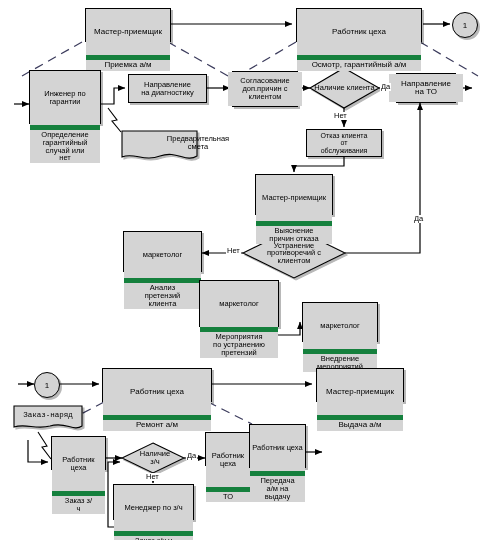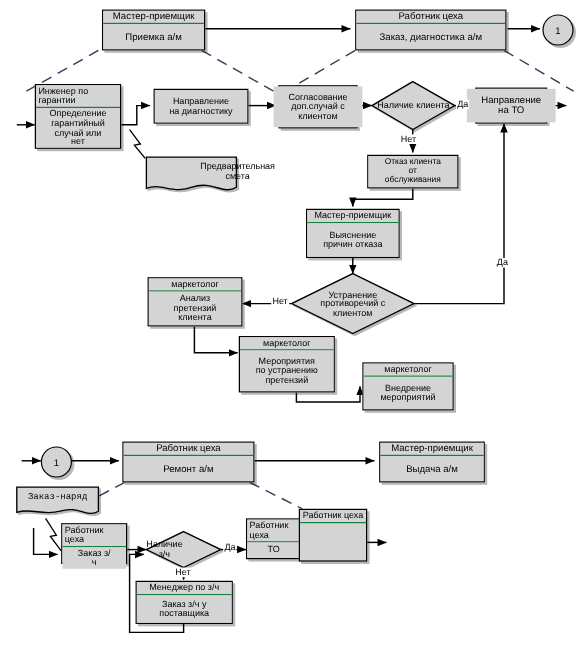--- a/index.html
+++ b/index.html
@@ -29,28 +29,28 @@
     box-sizing: border-box;
     border: 1px solid #000000;
     background: #d4d4d4;
     box-shadow: 2px 2px 0 rgba(0,0,0,0.28);
     display: flex;
     flex-direction: column;
     z-index: 3;
   }
   .node .hdr {
     box-sizing: border-box;
-    border-bottom: 1px solid #15803d;
+    border-bottom: 5px solid #15803d;
     background: #d4d4d4;
     display: flex;
     align-items: center;
     justify-content: center;
-    text-align: left;
+    text-align: center;
     line-height: 1.05;
-    padding: 1px 2px;
+    padding: 19px 2px;
   }
   .node .bdy {
     box-sizing: border-box;
     background: #d4d4d4;
     flex: 1;
     display: flex;
     align-items: center;
     justify-content: center;
     text-align: center;
     line-height: 1.05;
@@ -229,38 +229,38 @@
     </g>
   </svg>
 
   <div class="node" style="left:85px; top:8px; width:86px; height:34px;">
     <div class="hdr t8">Мастер-приемщик</div>
     <div class="bdy t8">Приемка а/м</div>
   </div>
 
   <div class="node" style="left:296px; top:8px; width:126px; height:34px;">
     <div class="hdr t8">Работник цеха</div>
-    <div class="bdy t8">Заказ, диагностика а/м</div>
+    <div class="bdy t8">Осмотр, гарантийный а/м</div>
   </div>
 
   <div class="conn t8" style="left:452px; top:12px; width:24px; height:24px;">
     <span>1</span>
   </div>
 
   <div class="node" style="left:29px; top:70px; width:72px; height:54px;">
     <div class="hdr t75">Инженер по гарантии</div>
     <div class="bdy t75">Определение гарантийный случай или нет</div>
   </div>
 
   <div class="node plain" style="left:128px; top:74px; width:79px; height:29px;">
     <div class="bdy t75">Направление на диагностику</div>
   </div>
 
   <div class="node plain" style="left:232px; top:71px; width:66px; height:36px;">
-    <div class="bdy t75">Согласование доп.случай с клиентом</div>
+    <div class="bdy t75">Согласование доп.причин с клиентом</div>
   </div>
 
   <div class="diamond" style="left:310px; top:68px; width:69px; height:40px;">
     <div class="dlabel t75">Наличие клиента</div>
   </div>
 
   <div class="node plain" style="left:396px; top:73px; width:60px; height:30px;">
     <div class="bdy t8">Направление на ТО</div>
   </div>
 
@@ -312,31 +312,32 @@
 
   <div class="doc" style="left:14px; top:406px; width:68px; height:26px;">
     <div class="dtext t75" style="height:20px;font-family:Liberation Mono, monospace;">Заказ-наряд</div>
   </div>
 
   <div class="node" style="left:51px; top:436px; width:55px; height:34px;">
     <div class="hdr t75">Работник цеха</div>
     <div class="bdy t75">Заказ з/ч</div>
   </div>
 
-  <div class="diamond" style="left:106px; top:443px; width:62px; height:30px;">
+  <div class="diamond" style="left:124px; top:443px; width:62px; height:30px;">
     <div class="dlabel t75" style="padding:0 12px; box-sizing:border-box;">Наличие з/ч</div>
   </div>
 
   <div class="node" style="left:205px; top:432px; width:46px; height:34px;">
     <div class="hdr t75">Работник цеха</div>
     <div class="bdy t75">ТО</div>
   </div>
 
   <div class="node" style="left:249px; top:424px; width:57px; height:44px;">
     <div class="hdr t75">Работник цеха</div>
+    <div class="bdy t75">Передача а/м на выдачу</div>
   </div>
 
   <div class="node" style="left:113px; top:484px; width:81px; height:36px;">
     <div class="hdr t75">Менеджер по з/ч</div>
     <div class="bdy t75">Заказ з/ч у поставщика</div>
   </div>
 
   <div class="elabel t75" style="left:380px; top:83px;">Да</div>
   <div class="elabel t75" style="left:333px; top:112px;">Нет</div>
   <div class="elabel t75" style="left:226px; top:247px;">Нет</div>

